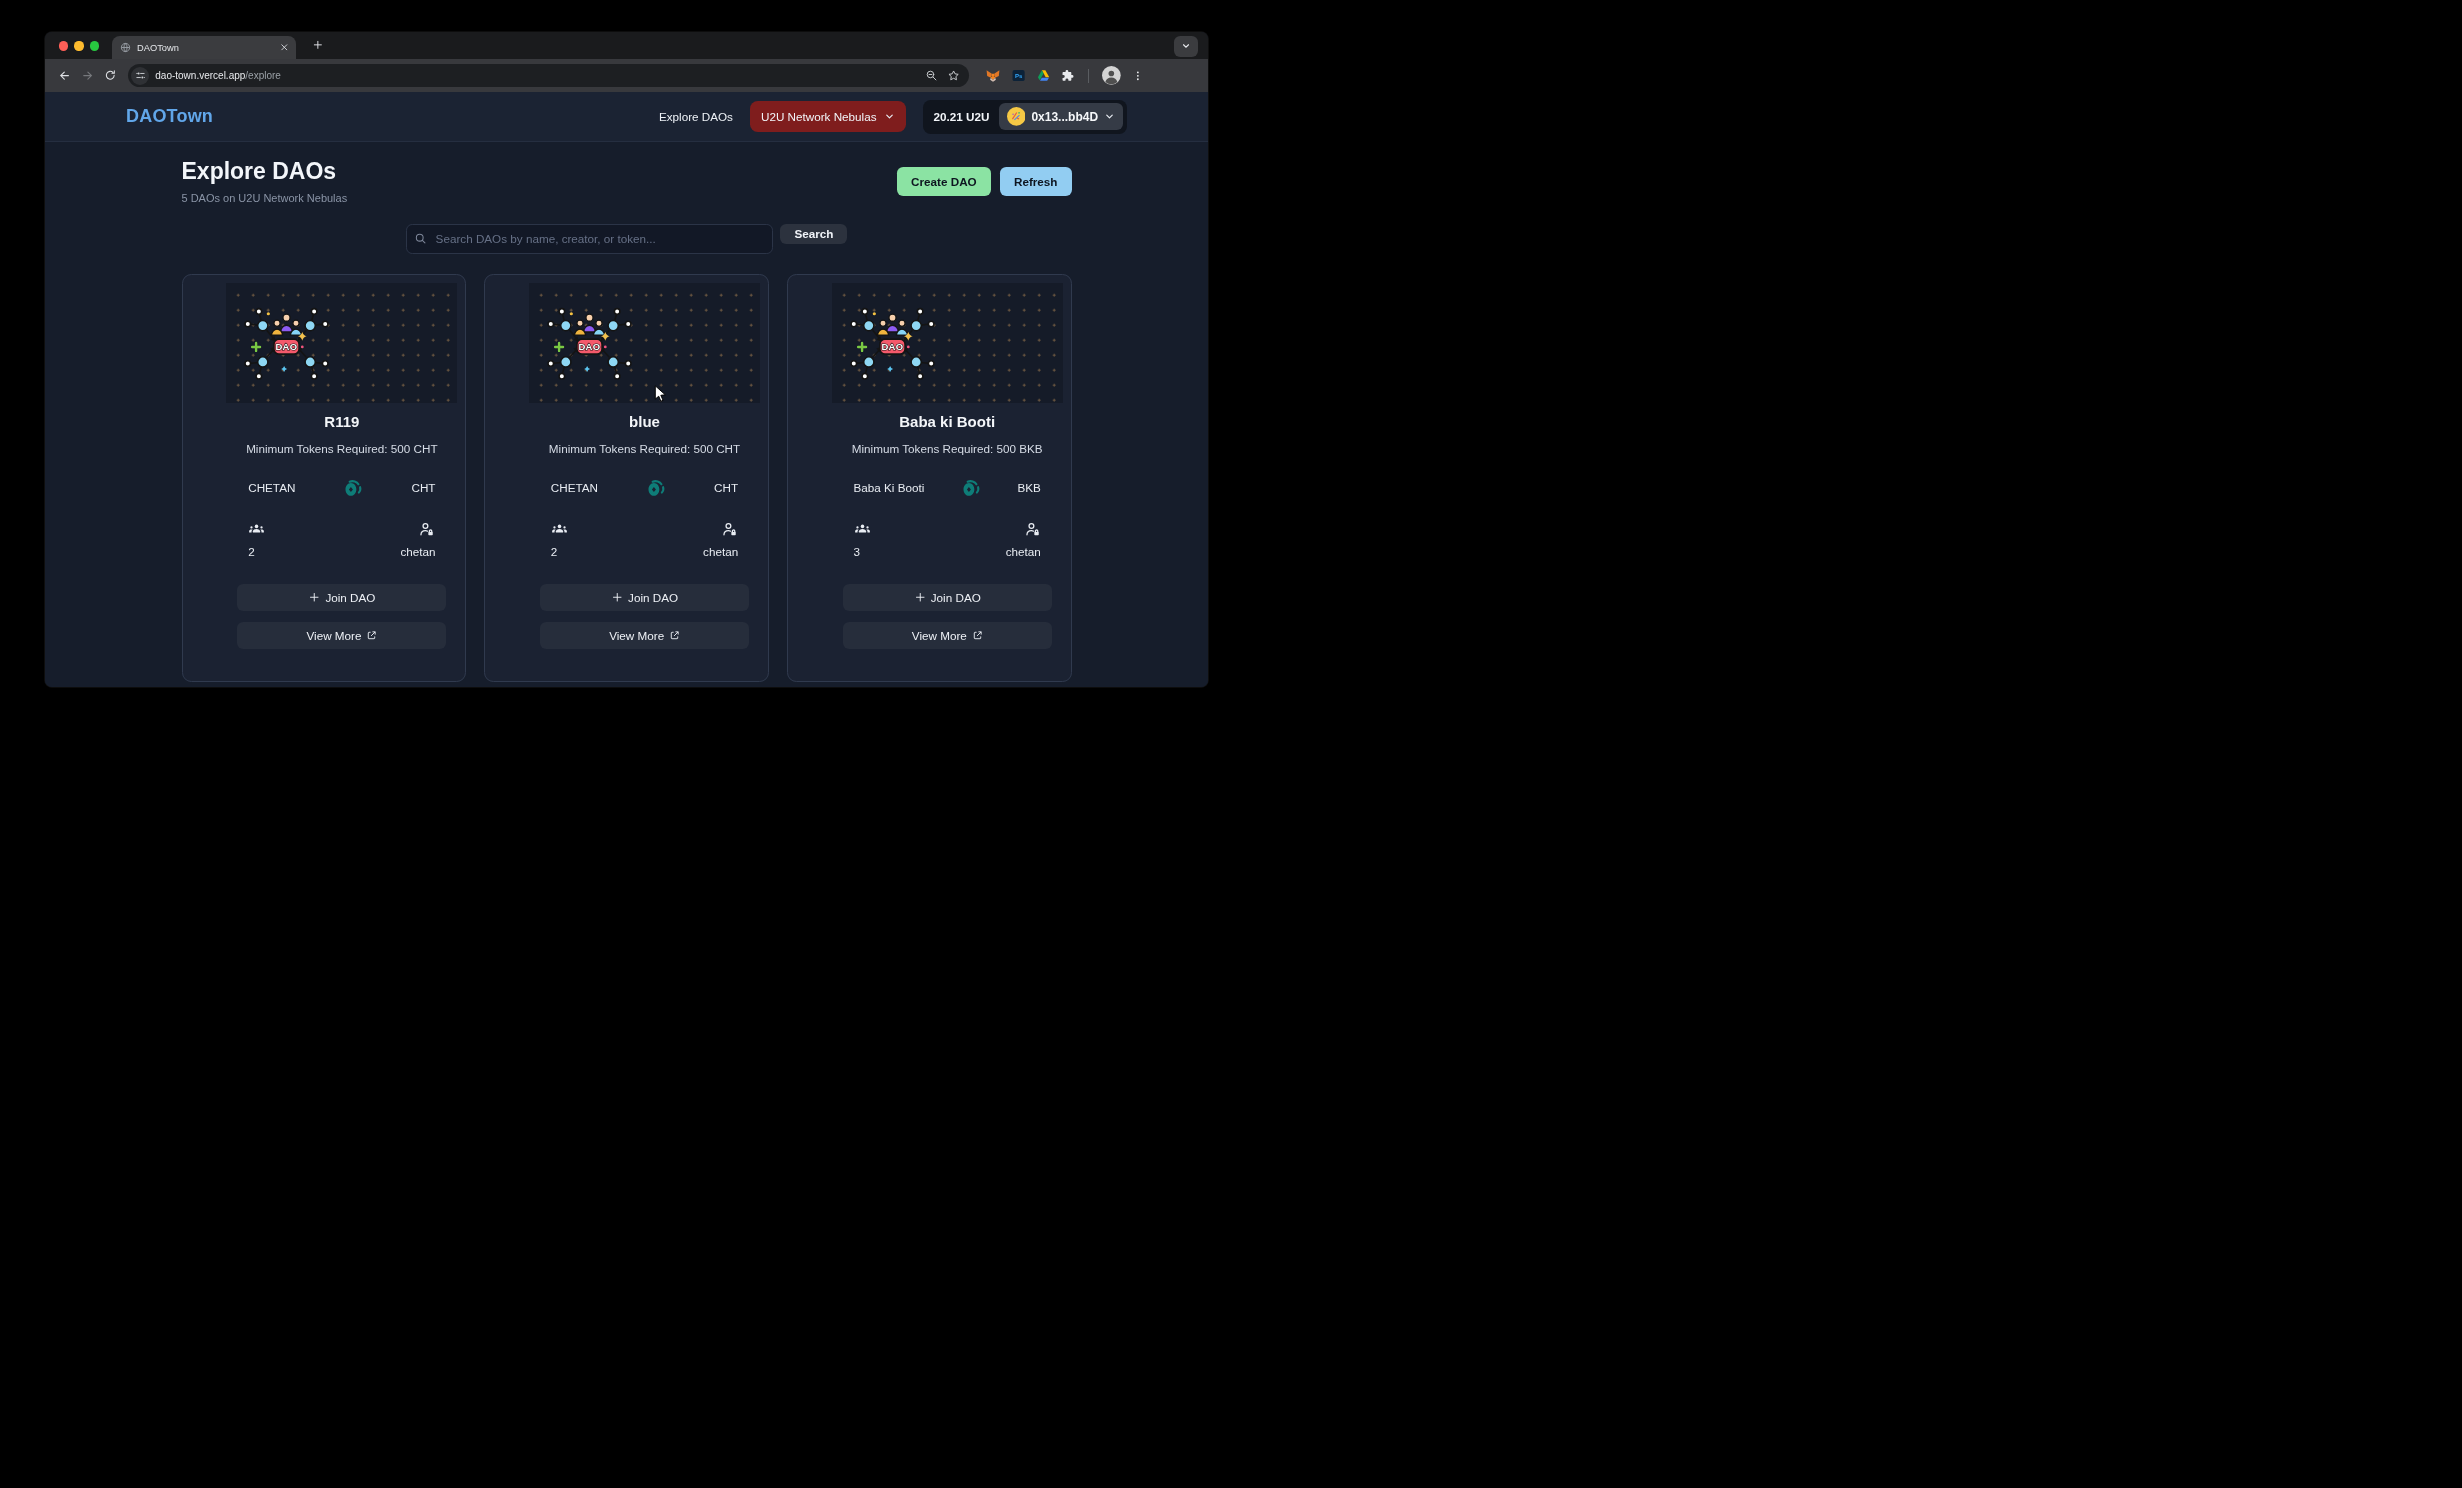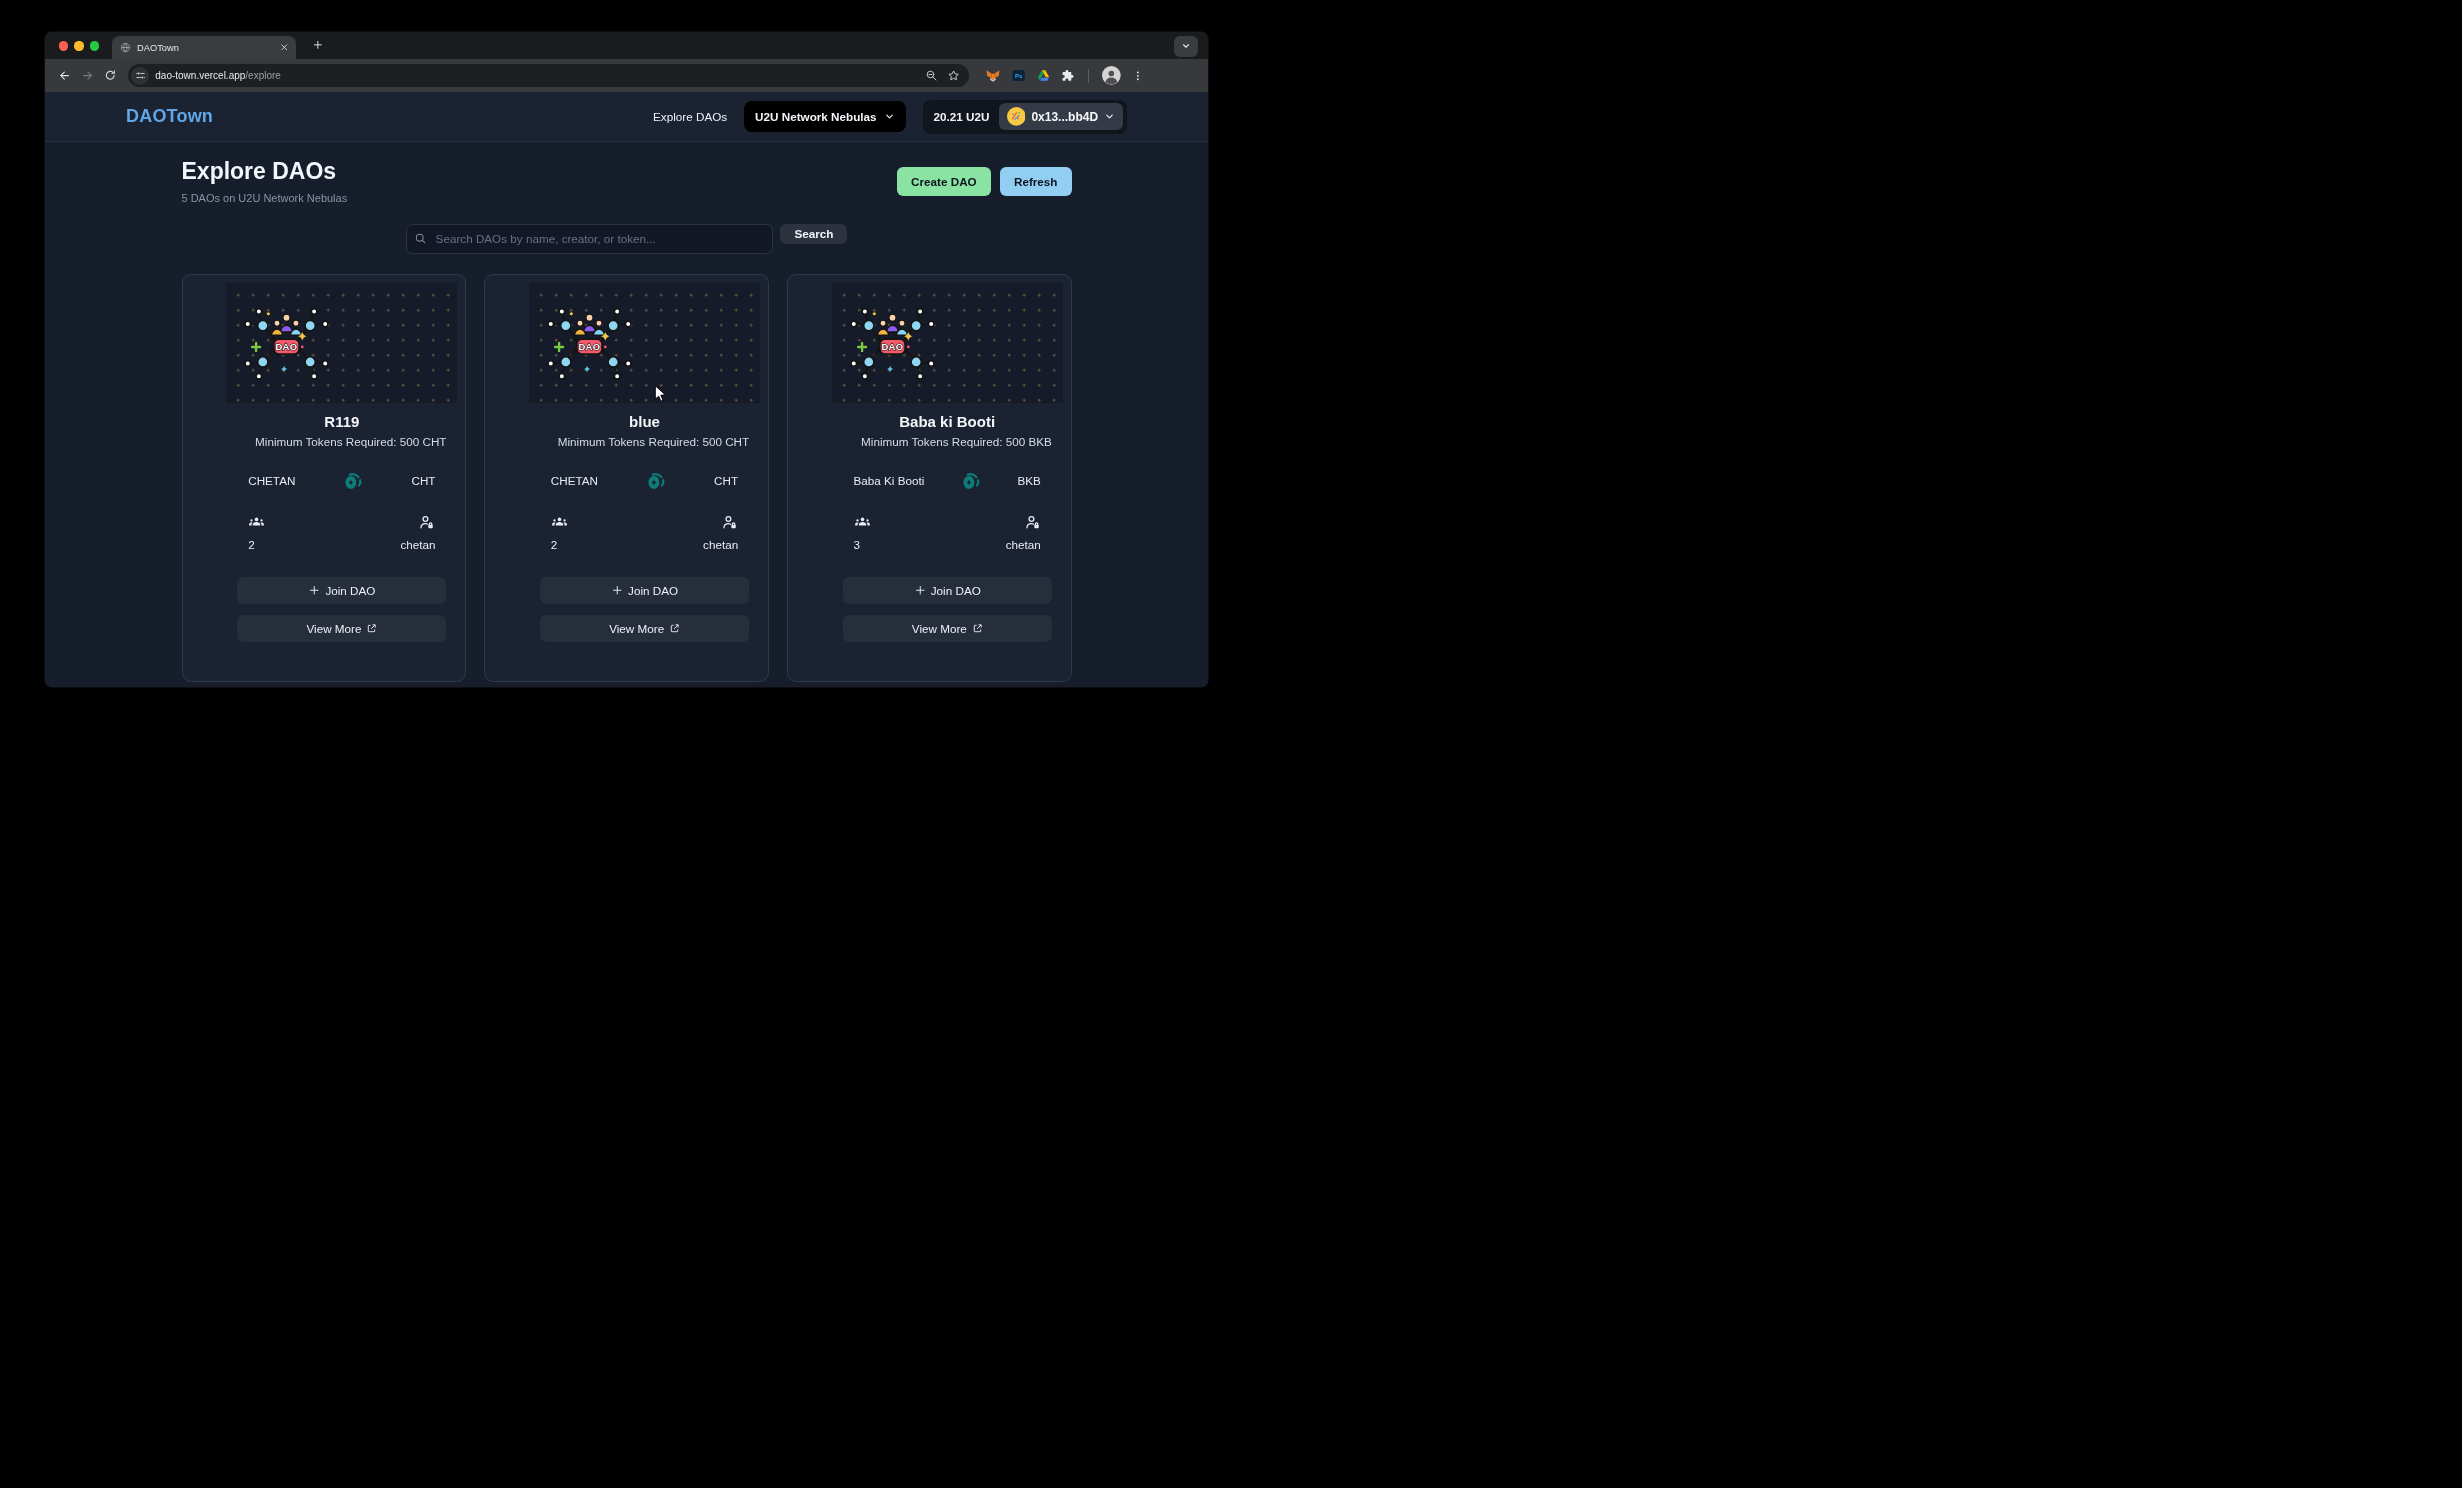--- a/index.html
+++ b/index.html
@@ -32,22 +32,22 @@
   .ext-row { display:flex; align-items:center; gap:11.7px; margin-left:17px; }
   .vsep { width:0.8px; height:14px; background:#5a5d61; margin:0 1.6px; }
 
   
   .page { position:relative; height:595px; background:#161d2b; }
   .site-header { height:50px; background:#1b2333; border-bottom:0.8px solid #252e40;
     display:flex; align-items:center; justify-content:space-between; padding:0 81px; }
   .logo { font-size:18px; font-weight:700; color:#61a6e9; letter-spacing:0.2px; }
   .hdr-right { display:flex; align-items:center; gap:17px; }
   .nav-link { font-size:11.7px; font-weight:500; color:#eef2f7; }
-  .chip { background:#000000; border-radius:7.8px; height:31px; display:flex; align-items:center;
-    gap:7px; padding:0 11px; font-size:11.7px; font-weight:700; color:#f2f5f9; }
+  .chip { background:#7f1d1d; border-radius:7.8px; height:31px; display:flex; align-items:center;
+    gap:7px; padding:0 11px; font-size:11.7px; font-weight:400; color:#f2f5f9; }
   .wallet { background:#10151e; border-radius:7.8px; height:34px; display:flex; align-items:center; gap:9.3px; padding:0 3.9px 0 0; }
   .balance { font-size:11.7px; font-weight:700; color:#f2f5f9; padding-left:11px; }
   .wallet-inner { background:#353b46; border-radius:6.2px; height:26.5px; display:flex; align-items:center; gap:6.2px; padding:0 7.8px; }
   .addr { font-size:12px; font-weight:700; color:#f6f8fa; }
   .chev { color:#e8ecf2; display:flex; }
 
   .content { width:890px; margin:0 auto; }
   .head-row { margin-top:16.3px; display:flex; align-items:center; justify-content:space-between; }
   .page-title { font-size:23px; font-weight:800; color:#f3f6fa; }
   .page-sub { font-size:11px; color:#8a94a6; margin-top:7px; }
@@ -66,21 +66,21 @@
   .btn-search { background:#2c323e; color:#f0f3f8; height:20px; padding:0 14px; }
 
   .cards { margin-top:20px; display:flex; gap:18px; }
   .card { width:285px; height:408px; background:#1b2232; border:0.8px solid #303a4e; border-radius:9.3px; overflow:hidden;padding-left:36px; }
   .card-art { position:relative; margin:7.8px 7.8px 0; height:120px; background:#151b28;
     background-image:radial-gradient(circle, rgba(176,134,84,.55) 1px, transparent 1.1px);
     background-size:15px 15px; background-position:4.7px 4.7px; }
   .dao-illo { position:absolute; left:17px; top:50%; transform:translateY(-50%); width:87px; height:79px; }
   .card-body { padding:0 18.7px; }
   .card-title { margin-top:10px; text-align:center; font-size:15px; font-weight:700; color:#f4f6f9; }
-  .card-min { margin-top:5px; text-align:right; font-size:11.7px; color:#d6dce6; }
+  .card-min { margin-top:12px; text-align:center; font-size:11.7px; color:#d6dce6; }
   .token-row { margin:23px 11px 0; display:flex; align-items:center; justify-content:space-between;
     font-size:11.7px; color:#e8ecf2; }
   .members-row { margin:23px 11px 0; display:flex; justify-content:space-between; }
   .mcol { display:flex; flex-direction:column; gap:7px; font-size:11.7px; color:#e9edf3; }
   .mcol.right { align-items:flex-end; text-align:right; }
   .micon { color:#e9edf3; display:flex; }
   .card-btn { margin-top:26.5px; width:100%; height:27px; background:#262d3b; border:none; border-radius:6.2px;
     color:#eef1f6; font-size:11.7px; font-weight:500; font-family:inherit; display:flex; align-items:center;
     justify-content:center; gap:4.7px; cursor:pointer; }
   .card-btn.view { margin-top:11px; }

